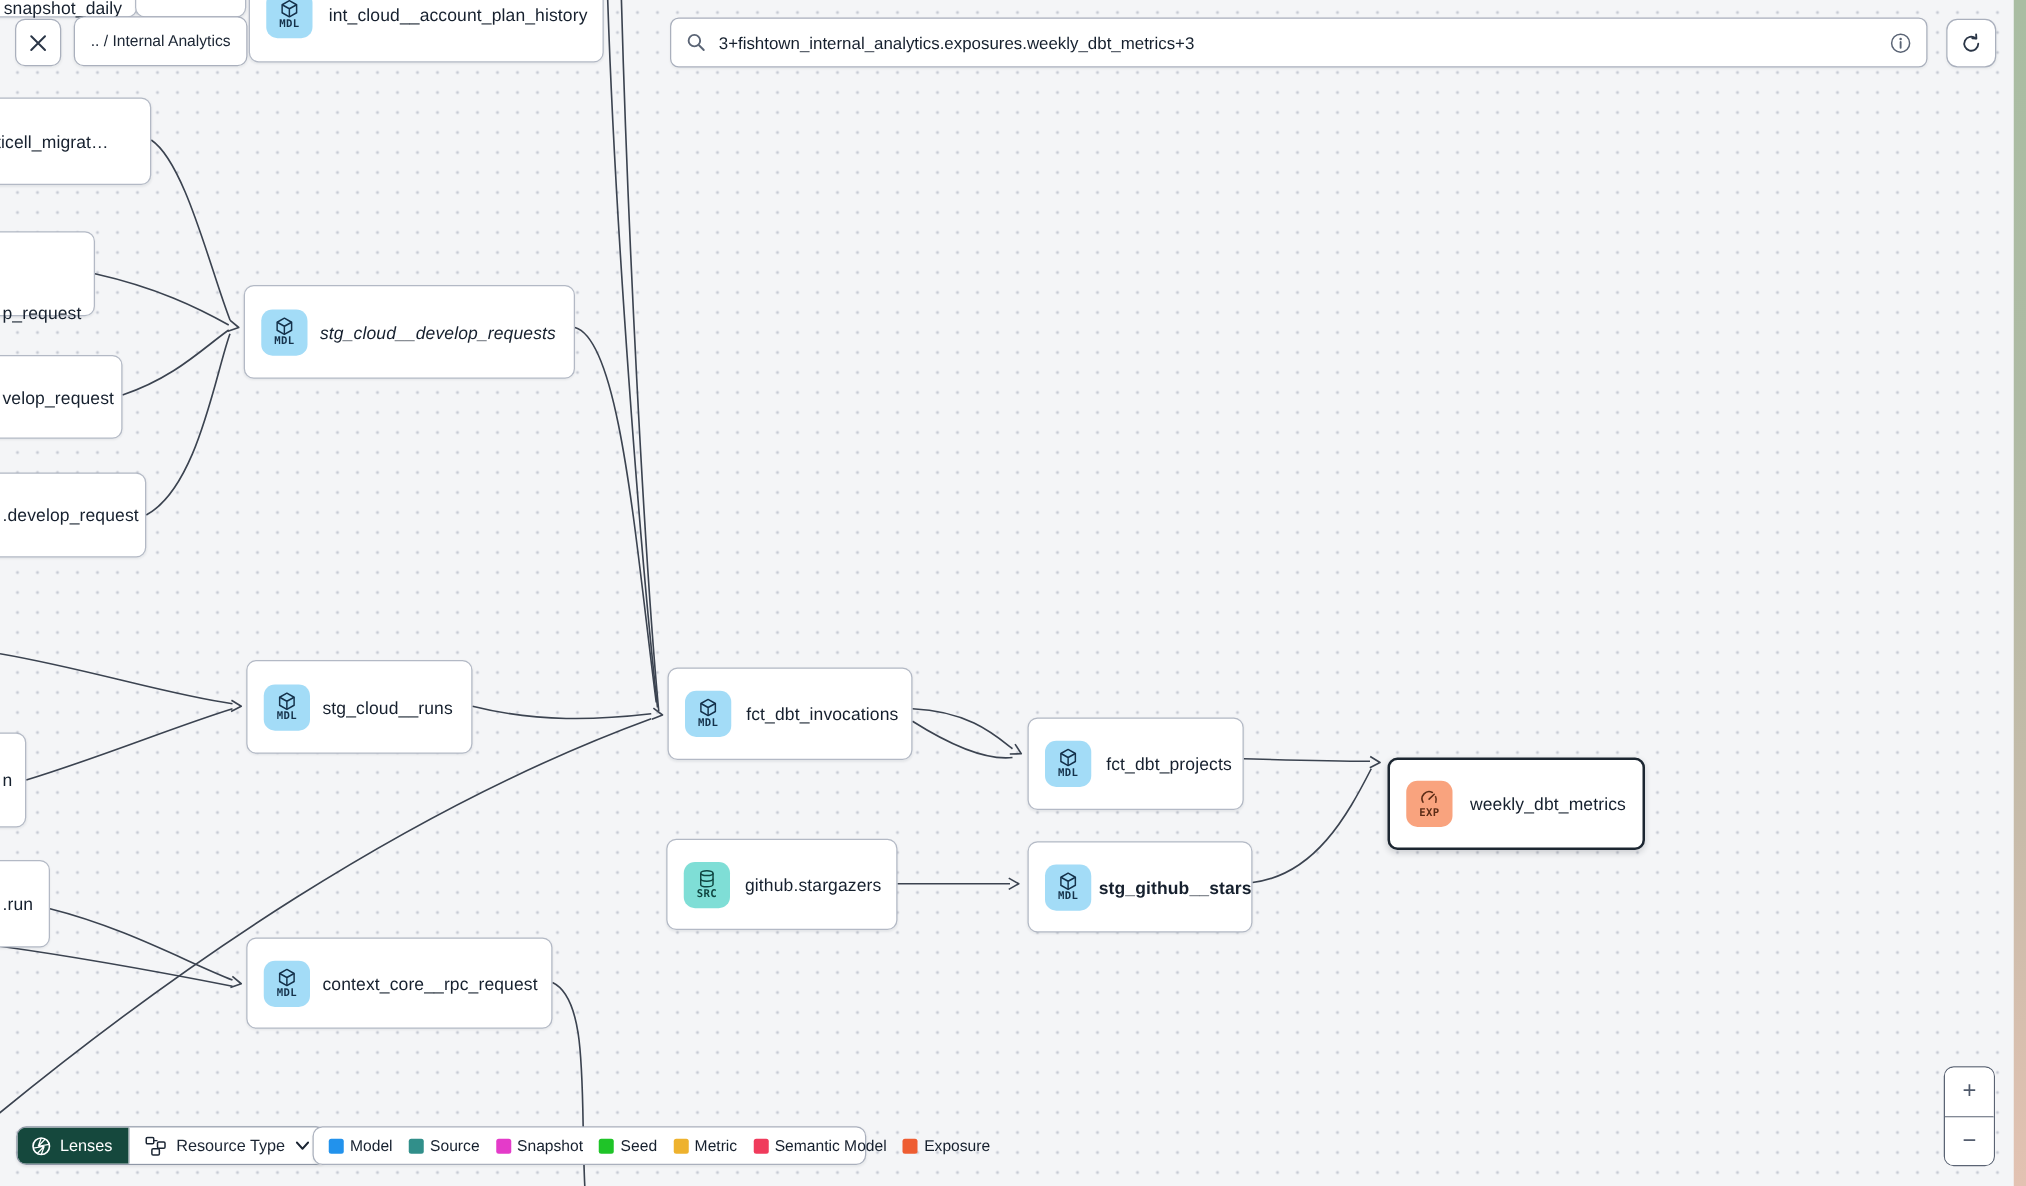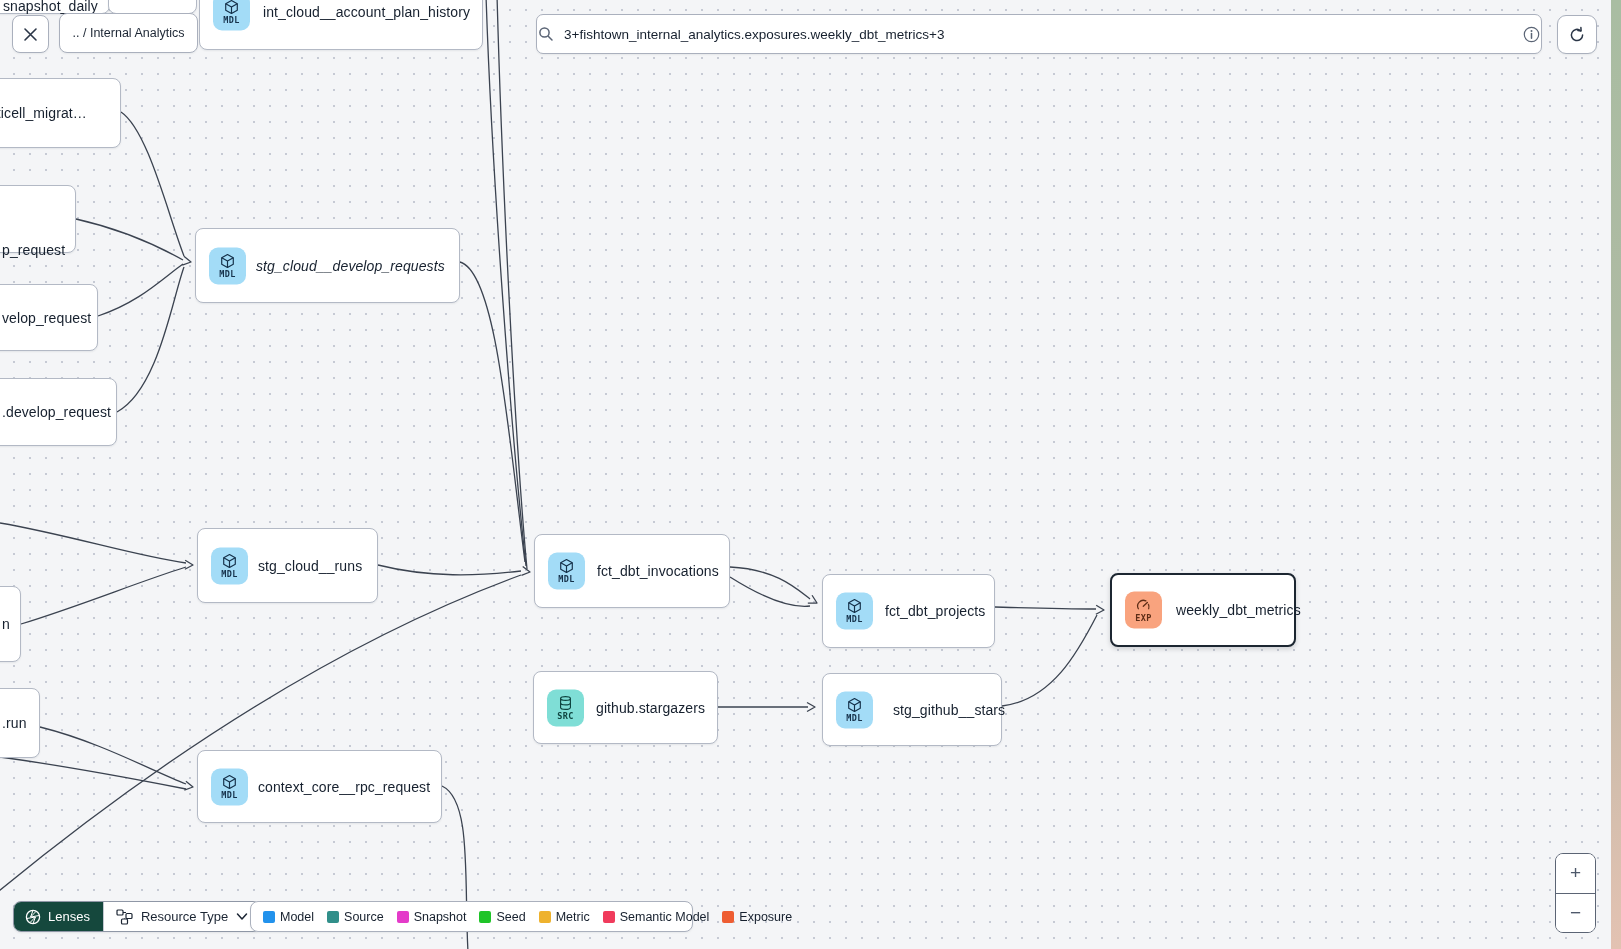--- a/index.html
+++ b/index.html
@@ -45,21 +45,21 @@
     display:flex; align-items:center; justify-content:center;
     color:#2b3647; cursor:pointer; box-shadow:0 1px 2px rgba(20,30,40,.06);
   }
   #close-btn { left:12px; top:15px; width:37px; height:38px; }
   #breadcrumb { left:59px; top:13px; width:139px; height:40px; font-size:12.5px; color:#1b2533; }
 
   
   #search-wrap {
     position:absolute; left:536px; top:14px; width:1006px; height:40px;
     background:#fff; border:1px solid #aab0bd; border-radius:7px;
-    display:flex; align-items:center; padding:0 1px;
+    display:flex; align-items:center; padding:0 12px;
     box-shadow:0 1px 2px rgba(20,30,40,.06);
   }
   #search-input {
     flex:1; border:none; outline:none; background:transparent;
     font-family:"Liberation Sans", sans-serif; font-size:13.5px; color:#16202e;
     margin-left:10px;
   }
   #refresh-btn { left:1557px; top:15px; width:40px; height:39px; border-radius:9px; }
 
   
@@ -235,23 +235,23 @@
       <div class="node" style="left: 822px; top: 673px; width: 180px; height: 73px;">
         <div class="badge" style="background: rgb(163, 220, 247); color: rgb(21, 49, 74);">
           <svg width="15" height="15" viewBox="0 0 14 14">
             <g fill="none" stroke="#15314a" stroke-width="1.1" stroke-linejoin="round">
               <path d="M7,1 L12.4,4 V10 L7,13 L1.6,10 V4 Z"></path>
               <path d="M1.6,4 L7,7 L12.4,4 M7,7 V13"></path>
             </g>
           </svg>
           <span class="btxt">MDL</span>
         </div>
-        <span class="nlabel" style="left: 70px;">stg_github__stars</span>
-      </div>
-      <div class="node selected" style="left: 1110px; top: 573px; width: 186px; height: 74px;">
+        <span class="nlabel" style="left: 56px; font-weight: bold;">stg_github__stars</span>
+      </div>
+      <div class="node selected" style="left: 1110px; top: 606px; width: 206px; height: 74px;">
         <div class="badge" style="background: rgb(249, 163, 126); color: rgb(92, 44, 22);">
           <svg width="15" height="15" viewBox="0 0 14 14">
             <g fill="none" stroke="#5c2c16" stroke-width="1.2" stroke-linecap="round">
               <path d="M2.2,10.5 a5.3,5.3 0 0 1 7,-7.3"></path>
               <path d="M6.8,8.2 L10.6,4.6"></path>
               <path d="M11.6,6.4 a5.3,5.3 0 0 1 0.2,4.1" opacity="0.9"></path>
             </g>
           </svg>
           <span class="btxt">EXP</span>
         </div>

